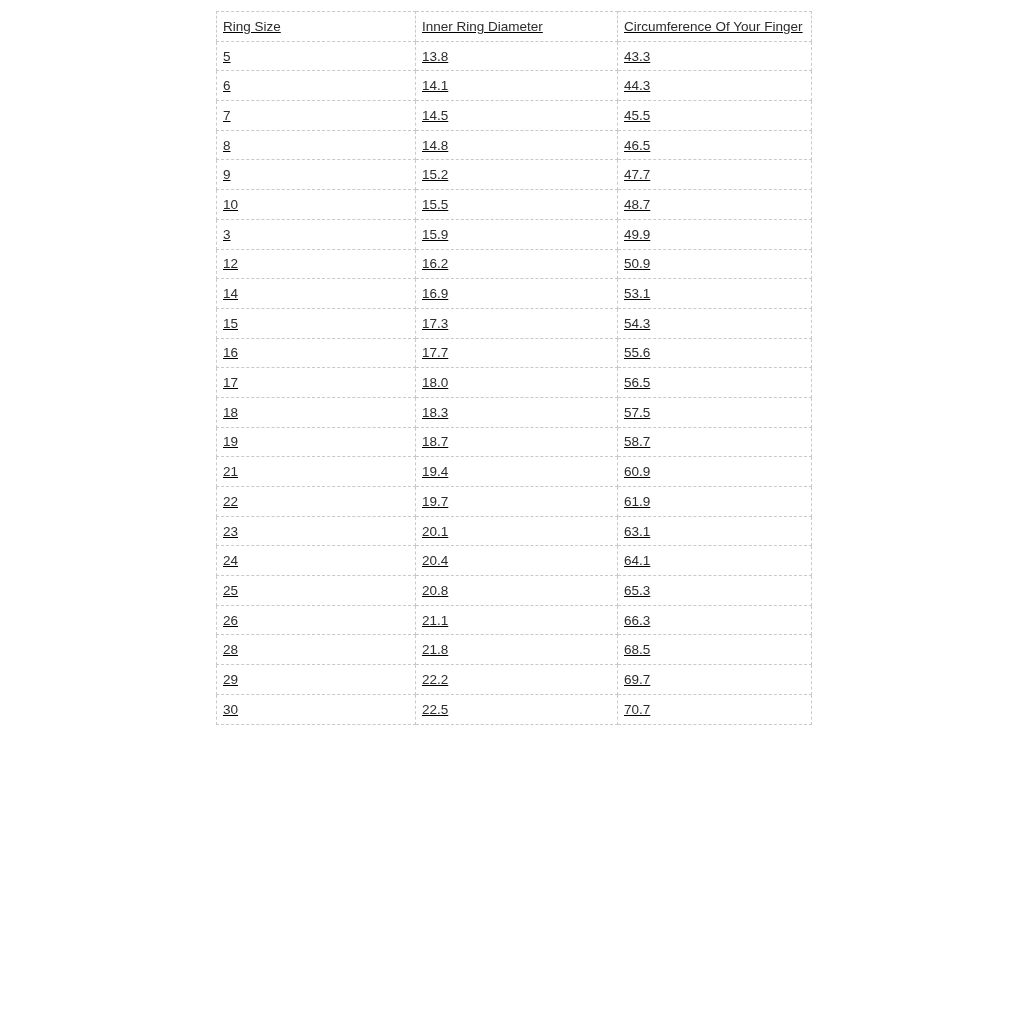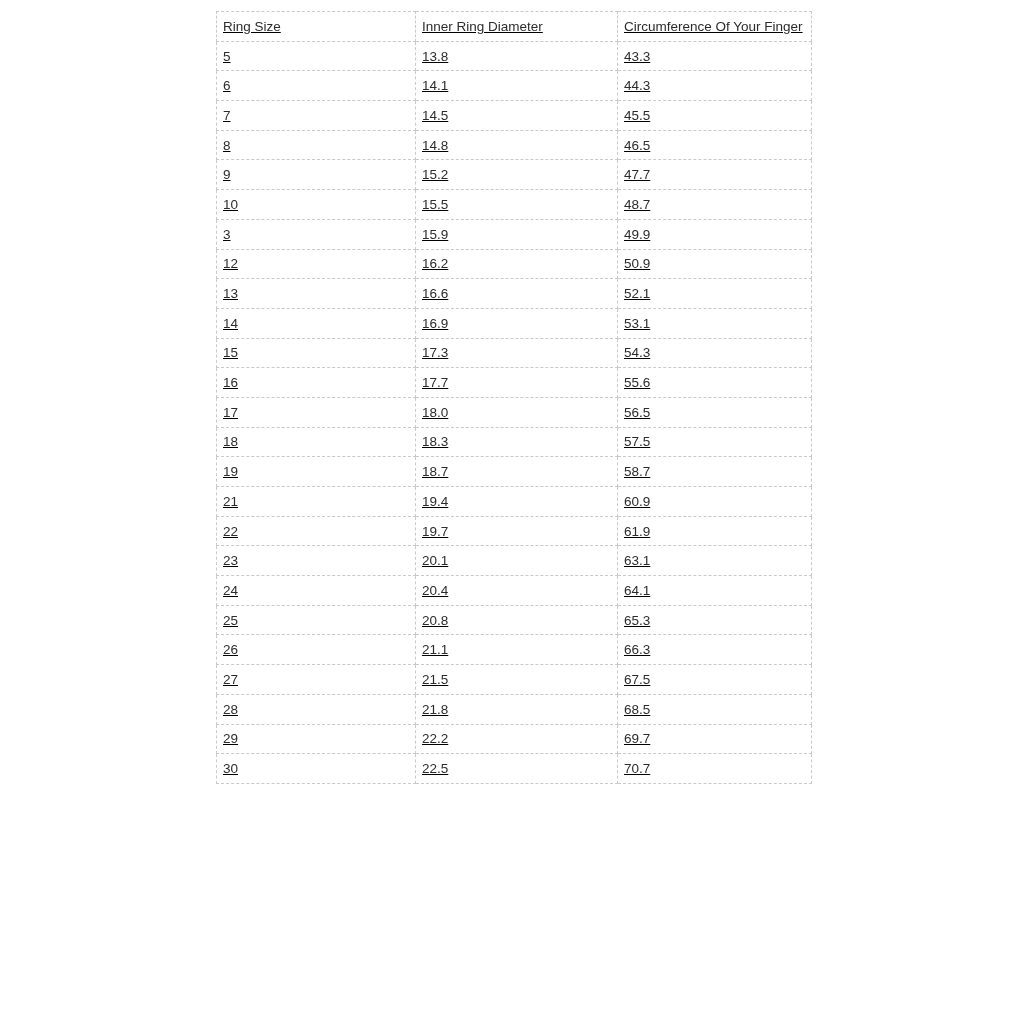--- a/index.html
+++ b/index.html
@@ -125,25 +125,20 @@
           <td>3</td>
           <td>15.9</td>
           <td>49.9</td>
         </tr>
         <tr>
           <td>12</td>
           <td>16.2</td>
           <td>50.9</td>
         </tr>
         <tr>
-          <td>13</td>
-          <td>16.6</td>
-          <td>52.1</td>
-        </tr>
-        <tr>
           <td>14</td>
           <td>16.9</td>
           <td>53.1</td>
         </tr>
         <tr>
           <td>15</td>
           <td>17.3</td>
           <td>54.3</td>
         </tr>
         <tr>
@@ -190,25 +185,20 @@
           <td>25</td>
           <td>20.8</td>
           <td>65.3</td>
         </tr>
         <tr>
           <td>26</td>
           <td>21.1</td>
           <td>66.3</td>
         </tr>
         <tr>
-          <td>27</td>
-          <td>21.5</td>
-          <td>67.5</td>
-        </tr>
-        <tr>
           <td>28</td>
           <td>21.8</td>
           <td>68.5</td>
         </tr>
         <tr>
           <td>29</td>
           <td>22.2</td>
           <td>69.7</td>
         </tr>
         <tr>

